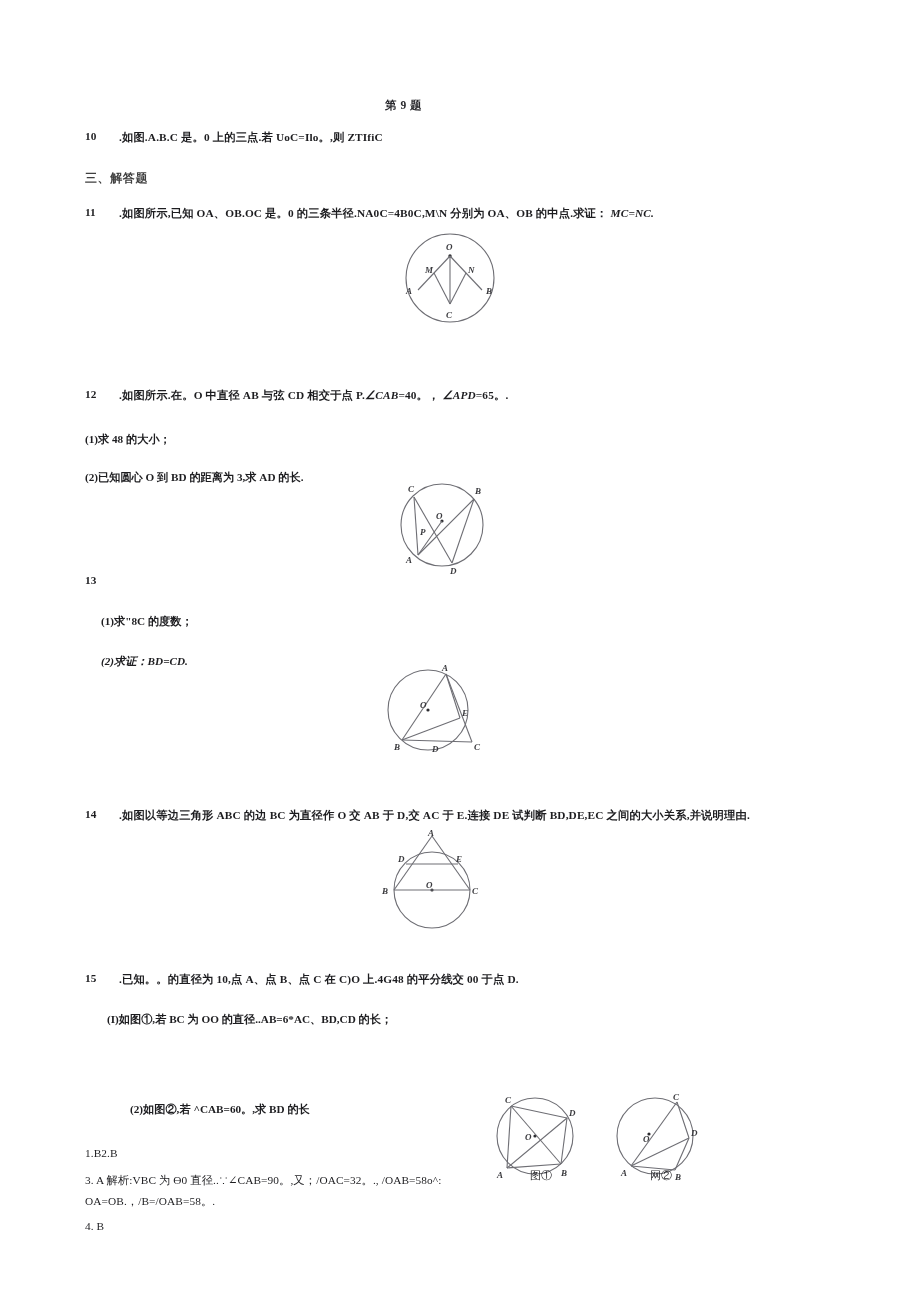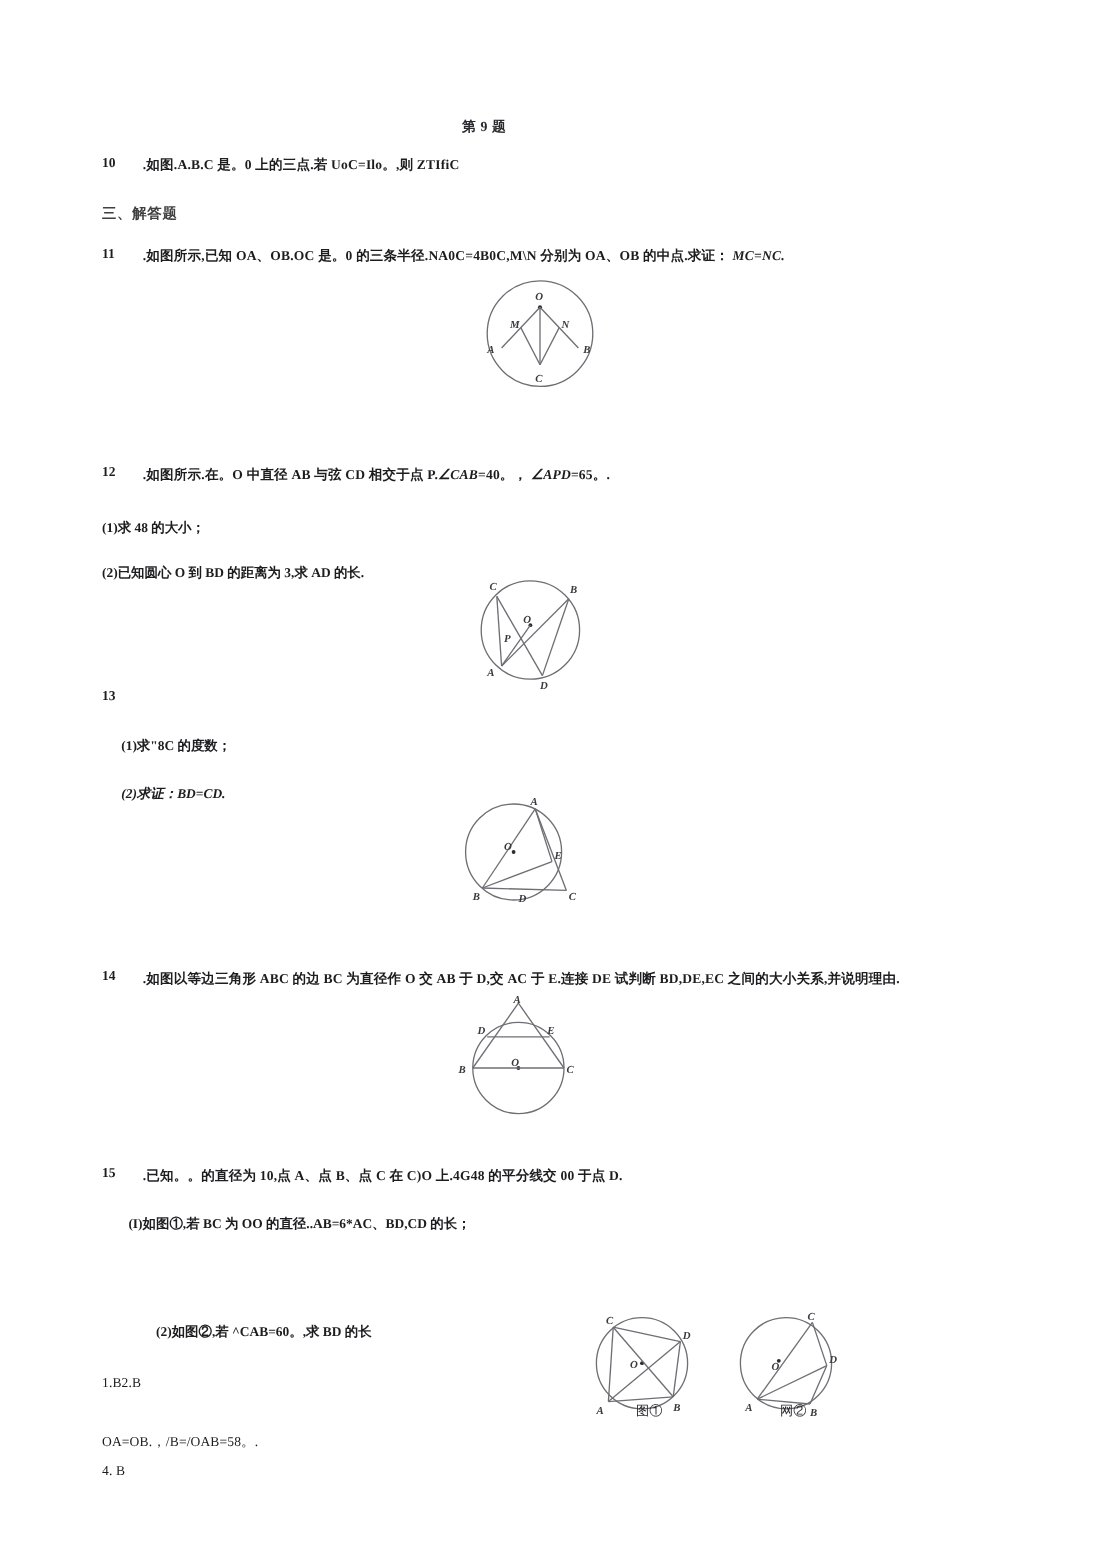--- a/index.html
+++ b/index.html
@@ -215,20 +215,21 @@
         <text x="102" y="66" font-size="9">C</text>
       </svg>
     </div>
 
     <div class="q-num" style="left:0px; top:972px;">15</div>
     <div class="q-line" style="left:34px; top:972px;">.已知。。的直径为 10,点 A、点 B、点 C 在 C)O 上.4G48 的平分线交 00 于点 D.</div>
     <div class="sub-line" style="left:22px; top:1012px;">(I)如图①,若 BC 为 OO 的直径..AB=6*AC、BD,CD 的长；</div>
     <div class="sub-line" style="left:22px; top:1102px;margin-left:23px;">(2)如图②,若 ^CAB=60。,求 BD 的长</div>
 
     <div class="ans-line" style="left:0px; top:1099px;">1.B2.B</div>
+    <div class="ans-line" style="left:0px; top:1125px;">3.    A 解析:VBC 为 Ө0 直径..∵∠CAB=90。,又；/OAC=32。.,  /OAB=58o^:</div>
     <div class="ans-line" style="left:0px; top:1146px;">OA=OB.，/B=/OAB=58。.</div>
     <div class="ans-line" style="left:0px; top:1172px;">4.    B</div>
 
     <div class="figure" style="left:398px; top:1090px;">
       <svg width="115" height="95" viewBox="0 0 115 95">
         <circle class="ring" cx="52" cy="46" r="38"></circle>
         <circle class="dot" cx="52" cy="46" r="1.6"></circle>
         <line class="seg" x1="28" y1="16" x2="84" y2="28"></line>
         <line class="seg" x1="28" y1="16" x2="24" y2="78"></line>
         <line class="seg" x1="28" y1="16" x2="78" y2="74"></line>

